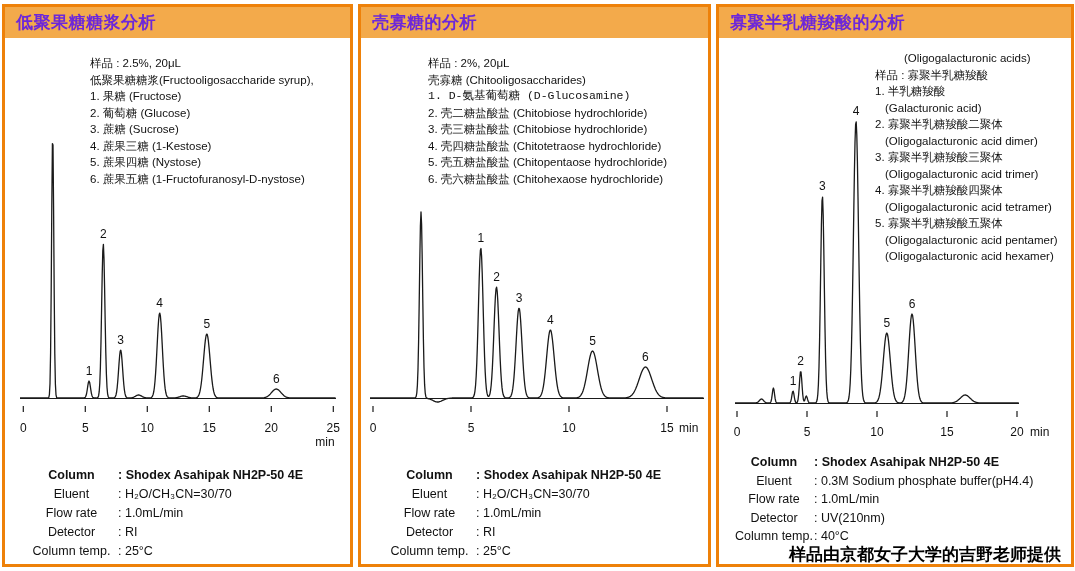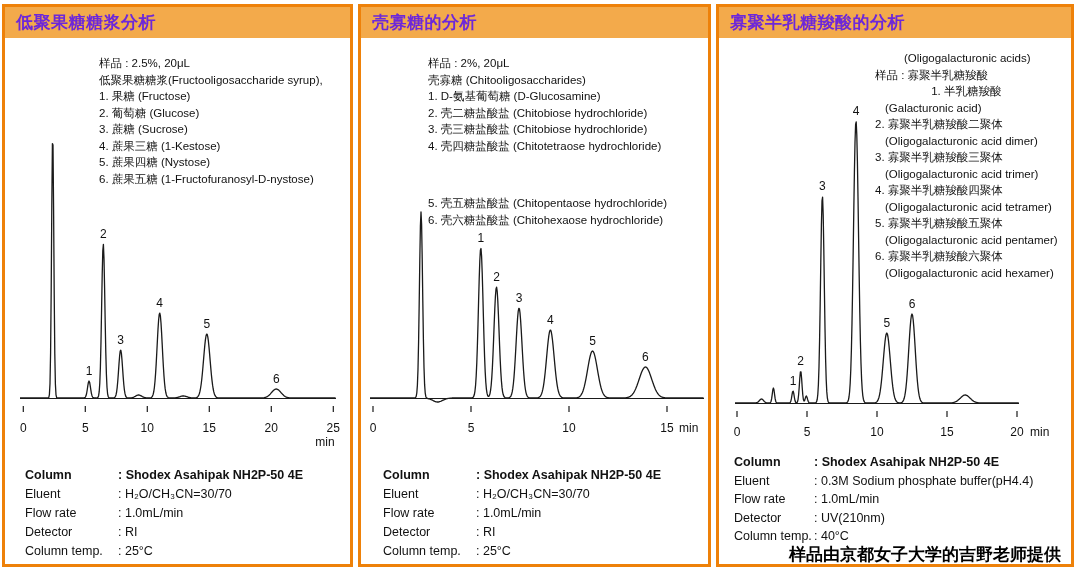--- a/index.html
+++ b/index.html
@@ -17,21 +17,21 @@
     background:#F3AA4B;display:flex;align-items:center;
   }
   .hd-title{
     padding-left:11px;font-size:17px;font-weight:bold;color:#6d28d9;
     letter-spacing:0.5px;white-space:nowrap;
   }
   .sample{position:absolute;white-space:nowrap;}
   .s-line{font-size:11.5px;line-height:16.5px;color:#111;}
   .chart{position:absolute;left:0;top:0;}
   .conds{position:absolute;white-space:nowrap;}
-  .c-row{font-size:12.5px;line-height:19px;display:flex;}
+  .c-row{font-size:12.5px;line-height:19px;display:flex;text-align:center;}
   .c-row.bold{font-weight:bold;}
   .c-label{display:inline-block;}
   .p12 .c-label{width:93px;}
   .p3 .c-label{width:80px;}
   .p3 .c-row{line-height:18.5px;}
   .credit{
     position:absolute;right:10px;top:536px;font-size:17px;font-weight:bold;
     white-space:nowrap;color:#000;
   }
   svg text{font-family:"Liberation Sans","DejaVu Sans",sans-serif;}
@@ -56,21 +56,21 @@
       <text x="328.3" y="425" text-anchor="middle" font-size="12" fill="#111">25</text>
       <text x="320" y="439" text-anchor="middle" font-size="12" fill="#111">min</text>
       <path d="M15.0 391.0 L15.6 391.0 L16.2 391.0 L16.8 391.0 L17.4 391.0 L18.0 391.0 L18.6 391.0 L19.2 391.0 L19.8 391.0 L20.4 391.0 L21.0 391.0 L21.6 391.0 L22.2 391.0 L22.8 391.0 L23.4 391.0 L24.0 391.0 L24.6 391.0 L25.2 391.0 L25.8 391.0 L26.4 391.0 L27.0 391.0 L27.6 391.0 L28.2 391.0 L28.8 391.0 L29.4 391.0 L30.0 391.0 L30.6 391.0 L31.2 391.0 L31.8 391.0 L32.4 391.0 L33.0 391.0 L33.6 391.0 L34.2 391.0 L34.8 391.0 L35.4 391.0 L36.0 391.0 L36.6 391.0 L37.2 391.0 L37.8 391.0 L38.4 391.0 L39.0 391.0 L39.6 391.0 L40.2 391.0 L40.8 391.0 L41.4 391.0 L42.0 391.0 L42.6 391.0 L43.2 390.9 L43.8 390.4 L44.4 387.6 L45.0 376.5 L45.6 345.3 L46.2 282.9 L46.8 199.4 L47.4 136.6 L48.0 138.1 L48.6 202.7 L49.2 286.0 L49.8 347.1 L50.4 377.3 L51.0 387.8 L51.6 390.4 L52.2 390.9 L52.8 391.0 L53.4 391.0 L54.0 391.0 L54.6 391.0 L55.2 391.0 L55.8 391.0 L56.4 391.0 L57.0 391.0 L57.6 391.0 L58.2 391.0 L58.8 391.0 L59.4 391.0 L60.0 391.0 L60.6 391.0 L61.2 391.0 L61.8 391.0 L62.4 391.0 L63.0 391.0 L63.6 391.0 L64.2 391.0 L64.8 391.0 L65.4 391.0 L66.0 391.0 L66.6 391.0 L67.2 391.0 L67.8 391.0 L68.4 391.0 L69.0 391.0 L69.6 391.0 L70.2 391.0 L70.8 391.0 L71.4 391.0 L72.0 391.0 L72.6 391.0 L73.2 391.0 L73.8 391.0 L74.4 391.0 L75.0 391.0 L75.6 391.0 L76.2 391.0 L76.8 391.0 L77.4 391.0 L78.0 391.0 L78.6 391.0 L79.2 390.9 L79.8 390.7 L80.4 390.1 L81.0 388.8 L81.6 386.5 L82.2 383.0 L82.8 378.9 L83.4 375.4 L84.0 374.0 L84.6 375.2 L85.2 378.6 L85.8 382.7 L86.4 386.3 L87.0 388.7 L87.6 390.1 L88.2 390.7 L88.8 390.9 L89.4 391.0 L90.0 391.0 L90.6 391.0 L91.2 391.0 L91.8 391.0 L92.4 390.8 L93.0 390.3 L93.6 388.7 L94.2 384.7 L94.8 376.0 L95.4 359.8 L96.0 334.4 L96.6 301.5 L97.2 268.0 L97.8 243.7 L98.4 237.4 L99.0 251.6 L99.6 280.9 L100.2 315.2 L100.8 345.6 L101.4 367.3 L102.0 380.3 L102.6 386.8 L103.2 389.5 L103.8 390.6 L104.4 390.9 L105.0 391.0 L105.6 391.0 L106.2 391.0 L106.8 391.0 L107.4 391.0 L108.0 391.0 L108.6 390.9 L109.2 390.8 L109.8 390.4 L110.4 389.5 L111.0 387.9 L111.6 385.0 L112.2 380.3 L112.8 373.8 L113.4 365.6 L114.0 356.9 L114.6 349.2 L115.2 344.2 L115.8 343.2 L116.4 346.4 L117.0 353.1 L117.6 361.5 L118.2 370.1 L118.8 377.5 L119.4 383.0 L120.0 386.7 L120.6 388.9 L121.2 390.1 L121.8 390.6 L122.4 390.9 L123.0 390.9 L123.6 391.0 L124.2 391.0 L124.8 390.9 L125.4 390.9 L126.0 390.9 L126.6 390.8 L127.2 390.6 L127.8 390.5 L128.4 390.3 L129.0 390.0 L129.6 389.7 L130.2 389.4 L130.8 389.0 L131.4 388.7 L132.0 388.4 L132.6 388.2 L133.2 388.0 L133.8 388.0 L134.4 388.1 L135.0 388.3 L135.6 388.6 L136.2 388.9 L136.8 389.2 L137.4 389.6 L138.0 389.9 L138.6 390.2 L139.2 390.4 L139.8 390.6 L140.4 390.7 L141.0 390.8 L141.6 390.9 L142.2 390.9 L142.8 391.0 L143.4 391.0 L144.0 391.0 L144.6 390.9 L145.2 390.9 L145.8 390.8 L146.4 390.5 L147.0 389.9 L147.6 388.9 L148.2 387.2 L148.8 384.5 L149.4 380.3 L150.0 374.3 L150.6 366.4 L151.2 356.6 L151.8 345.3 L152.4 333.5 L153.0 322.3 L153.6 313.3 L154.2 307.6 L154.8 306.1 L155.4 309.0 L156.0 316.0 L156.6 325.9 L157.2 337.4 L157.8 349.2 L158.4 360.0 L159.0 369.3 L159.6 376.5 L160.2 381.9 L160.8 385.5 L161.4 387.9 L162.0 389.3 L162.6 390.1 L163.2 390.6 L163.8 390.8 L164.4 390.9 L165.0 391.0 L165.6 391.0 L166.2 391.0 L166.8 391.0 L167.4 391.0 L168.0 391.0 L168.6 390.9 L169.2 390.9 L169.8 390.8 L170.4 390.8 L171.0 390.7 L171.6 390.6 L172.2 390.5 L172.8 390.3 L173.4 390.1 L174.0 390.0 L174.6 389.8 L175.2 389.6 L175.8 389.4 L176.4 389.2 L177.0 389.1 L177.6 389.0 L178.2 389.0 L178.8 389.0 L179.4 389.1 L180.0 389.2 L180.6 389.4 L181.2 389.5 L181.8 389.7 L182.4 389.9 L183.0 390.1 L183.6 390.3 L184.2 390.4 L184.8 390.6 L185.4 390.7 L186.0 390.8 L186.6 390.8 L187.2 390.9 L187.8 390.9 L188.4 390.9 L189.0 390.9 L189.6 390.9 L190.2 390.9 L190.8 390.8 L191.4 390.7 L192.0 390.4 L192.6 389.9 L193.2 389.2 L193.8 388.1 L194.4 386.5 L195.0 384.2 L195.6 381.0 L196.2 377.0 L196.8 372.0 L197.4 366.0 L198.0 359.3 L198.6 352.1 L199.2 345.0 L199.8 338.4 L200.4 332.9 L201.0 329.0 L201.6 327.1 L202.2 327.4 L202.8 329.9 L203.4 334.2 L204.0 340.1 L204.6 346.9 L205.2 354.1 L205.8 361.1 L206.4 367.7 L207.0 373.4 L207.6 378.2 L208.2 382.0 L208.8 384.9 L209.4 387.0 L210.0 388.4 L210.6 389.4 L211.2 390.1 L211.8 390.5 L212.4 390.7 L213.0 390.8 L213.6 390.9 L214.2 391.0 L214.8 391.0 L215.4 391.0 L216.0 391.0 L216.6 391.0 L217.2 391.0 L217.8 391.0 L218.4 391.0 L219.0 391.0 L219.6 391.0 L220.2 391.0 L220.8 391.0 L221.4 391.0 L222.0 391.0 L222.6 391.0 L223.2 391.0 L223.8 391.0 L224.4 391.0 L225.0 391.0 L225.6 391.0 L226.2 391.0 L226.8 391.0 L227.4 391.0 L228.0 391.0 L228.6 391.0 L229.2 391.0 L229.8 391.0 L230.4 391.0 L231.0 391.0 L231.6 391.0 L232.2 391.0 L232.8 391.0 L233.4 391.0 L234.0 391.0 L234.6 391.0 L235.2 391.0 L235.8 391.0 L236.4 391.0 L237.0 391.0 L237.6 391.0 L238.2 391.0 L238.8 391.0 L239.4 391.0 L240.0 391.0 L240.6 391.0 L241.2 391.0 L241.8 391.0 L242.4 391.0 L243.0 391.0 L243.6 391.0 L244.2 391.0 L244.8 391.0 L245.4 391.0 L246.0 391.0 L246.6 391.0 L247.2 391.0 L247.8 391.0 L248.4 391.0 L249.0 391.0 L249.6 391.0 L250.2 391.0 L250.8 391.0 L251.4 391.0 L252.0 391.0 L252.6 391.0 L253.2 391.0 L253.8 391.0 L254.4 391.0 L255.0 391.0 L255.6 391.0 L256.2 390.9 L256.8 390.9 L257.4 390.9 L258.0 390.8 L258.6 390.8 L259.2 390.7 L259.8 390.5 L260.4 390.4 L261.0 390.2 L261.6 389.9 L262.2 389.6 L262.8 389.2 L263.4 388.8 L264.0 388.3 L264.6 387.7 L265.2 387.1 L265.8 386.4 L266.4 385.7 L267.0 385.0 L267.6 384.3 L268.2 383.7 L268.8 383.1 L269.4 382.7 L270.0 382.3 L270.6 382.1 L271.2 382.0 L271.8 382.1 L272.4 382.3 L273.0 382.6 L273.6 383.0 L274.2 383.6 L274.8 384.2 L275.4 384.9 L276.0 385.6 L276.6 386.3 L277.2 386.9 L277.8 387.6 L278.4 388.1 L279.0 388.7 L279.6 389.1 L280.2 389.5 L280.8 389.8 L281.4 390.1 L282.0 390.3 L282.6 390.5 L283.2 390.6 L283.8 390.7 L284.4 390.8 L285.0 390.9 L285.6 390.9 L286.2 390.9 L286.8 391.0 L287.4 391.0 L288.0 391.0 L288.6 391.0 L289.2 391.0 L289.8 391.0 L290.4 391.0 L291.0 391.0 L291.6 391.0 L292.2 391.0 L292.8 391.0 L293.4 391.0 L294.0 391.0 L294.6 391.0 L295.2 391.0 L295.8 391.0 L296.4 391.0 L297.0 391.0 L297.6 391.0 L298.2 391.0 L298.8 391.0 L299.4 391.0 L300.0 391.0 L300.6 391.0 L301.2 391.0 L301.8 391.0 L302.4 391.0 L303.0 391.0 L303.6 391.0 L304.2 391.0 L304.8 391.0 L305.4 391.0 L306.0 391.0 L306.6 391.0 L307.2 391.0 L307.8 391.0 L308.4 391.0 L309.0 391.0 L309.6 391.0 L310.2 391.0 L310.8 391.0 L311.4 391.0 L312.0 391.0 L312.6 391.0 L313.2 391.0 L313.8 391.0 L314.4 391.0 L315.0 391.0 L315.6 391.0 L316.2 391.0 L316.8 391.0 L317.4 391.0 L318.0 391.0 L318.6 391.0 L319.2 391.0 L319.8 391.0 L320.4 391.0 L321.0 391.0 L321.6 391.0 L322.2 391.0 L322.8 391.0 L323.4 391.0 L324.0 391.0 L324.6 391.0 L325.2 391.0 L325.8 391.0 L326.4 391.0 L327.0 391.0 L327.6 391.0 L328.2 391.0 L328.8 391.0 L329.4 391.0 L330.0 391.0 L330.6 391.0" fill="none" stroke="#1a1a1a" stroke-width="1.3" stroke-linejoin="round"></path>
       <text x="84.02" y="368" text-anchor="middle" font-size="12" fill="#111">1</text>
       <text x="98.28" y="231" text-anchor="middle" font-size="12" fill="#111">2</text>
       <text x="115.64" y="337" text-anchor="middle" font-size="12" fill="#111">3</text>
       <text x="154.70000000000002" y="300" text-anchor="middle" font-size="12" fill="#111">4</text>
       <text x="201.82000000000002" y="321" text-anchor="middle" font-size="12" fill="#111">5</text>
       <text x="271.26" y="376" text-anchor="middle" font-size="12" fill="#111">6</text>
     </svg>
-  <div class="sample" style="left:94px;top:48px;">
+  <div class="sample" style="left:85px;top:48px;">
       <div class="s-line" style="padding-left: 0px;">样品 : 2.5%, 20μL</div>
       <div class="s-line" style="padding-left: 0px;">低聚果糖糖浆(Fructooligosaccharide syrup),</div>
       <div class="s-line" style="padding-left: 0px;">1. 果糖 (Fructose)</div>
       <div class="s-line" style="padding-left: 0px;">2. 葡萄糖 (Glucose)</div>
       <div class="s-line" style="padding-left: 0px;">3. 蔗糖 (Sucrose)</div>
       <div class="s-line" style="padding-left: 0px;">4. 蔗果三糖 (1-Kestose)</div>
       <div class="s-line" style="padding-left: 0px;">5. 蔗果四糖 (Nystose)</div>
       <div class="s-line" style="padding-left: 0px;">6. 蔗果五糖 (1-Fructofuranosyl-D-nystose)</div>
     </div>
   <div class="conds" style="left:20px;top:459px;">
@@ -116,25 +116,25 @@
       <text x="119.80000000000001" y="235" text-anchor="middle" font-size="12" fill="#111">1</text>
       <text x="135.48000000000002" y="274" text-anchor="middle" font-size="12" fill="#111">2</text>
       <text x="158.02" y="295" text-anchor="middle" font-size="12" fill="#111">3</text>
       <text x="189.38000000000002" y="317" text-anchor="middle" font-size="12" fill="#111">4</text>
       <text x="231.52" y="338" text-anchor="middle" font-size="12" fill="#111">5</text>
       <text x="284.44000000000005" y="354" text-anchor="middle" font-size="12" fill="#111">6</text>
     </svg>
   <div class="sample" style="left:67px;top:48px;">
       <div class="s-line" style="padding-left: 0px;">样品 : 2%, 20μL</div>
       <div class="s-line" style="padding-left: 0px;">壳寡糖 (Chitooligosaccharides)</div>
-      <div class="s-line" style="padding-left: 0px;">1. D-氨基葡萄糖 (D-Glucosamine)</div>
+      <div class="s-line" style="padding-left: 0px; font-family: Liberation Mono, monospace;">1. D-氨基葡萄糖 (D-Glucosamine)</div>
       <div class="s-line" style="padding-left: 0px;">2. 壳二糖盐酸盐 (Chitobiose hydrochloride)</div>
       <div class="s-line" style="padding-left: 0px;">3. 壳三糖盐酸盐 (Chitobiose hydrochloride)</div>
       <div class="s-line" style="padding-left: 0px;">4. 壳四糖盐酸盐 (Chitotetraose hydrochloride)</div>
-      <div class="s-line" style="padding-left: 0px; margin-top: 41px;">5. 壳五糖盐酸盐 (Chitopentaose hydrochloride)</div>
+      <div class="s-line" style="padding-left: 0px;">5. 壳五糖盐酸盐 (Chitopentaose hydrochloride)</div>
       <div class="s-line" style="padding-left: 0px;">6. 壳六糖盐酸盐 (Chitohexaose hydrochloride)</div>
     </div>
   <div class="conds" style="left:22px;top:459px;">
       <div class="c-row bold">
         <span class="c-label">Column</span>
         <span class="c-value">: Shodex Asahipak NH2P-50 4E</span>
       </div>
       <div class="c-row">
         <span class="c-label">Eluent</span>
         <span class="c-value">: H₂O/CH₃CN=30/70</span>
@@ -175,31 +175,30 @@
       <text x="74" y="378" text-anchor="middle" font-size="12" fill="#111">1</text>
       <text x="81.69999999999999" y="358" text-anchor="middle" font-size="12" fill="#111">2</text>
       <text x="103.39999999999999" y="183" text-anchor="middle" font-size="12" fill="#111">3</text>
       <text x="137" y="108" text-anchor="middle" font-size="12" fill="#111">4</text>
       <text x="167.79999999999998" y="320" text-anchor="middle" font-size="12" fill="#111">5</text>
       <text x="193" y="301" text-anchor="middle" font-size="12" fill="#111">6</text>
     </svg>
   <div class="sample" style="left:156px;top:43px;">
       <div class="s-line" style="padding-left: 29px;">(Oligogalacturonic acids)</div>
       <div class="s-line" style="padding-left: 0px;">样品 : 寡聚半乳糖羧酸</div>
-      <div class="s-line" style="padding-left: 0px; text-align: center;">1. 半乳糖羧酸</div>
+      <div class="s-line" style="padding-left: 0px;">1. 半乳糖羧酸</div>
       <div class="s-line" style="padding-left: 10px;">(Galacturonic acid)</div>
       <div class="s-line" style="padding-left: 0px;">2. 寡聚半乳糖羧酸二聚体</div>
       <div class="s-line" style="padding-left: 10px;">(Oligogalacturonic acid dimer)</div>
       <div class="s-line" style="padding-left: 0px;">3. 寡聚半乳糖羧酸三聚体</div>
       <div class="s-line" style="padding-left: 10px;">(Oligogalacturonic acid trimer)</div>
       <div class="s-line" style="padding-left: 0px;">4. 寡聚半乳糖羧酸四聚体</div>
       <div class="s-line" style="padding-left: 10px;">(Oligogalacturonic acid tetramer)</div>
       <div class="s-line" style="padding-left: 0px;">5. 寡聚半乳糖羧酸五聚体</div>
       <div class="s-line" style="padding-left: 10px;">(Oligogalacturonic acid pentamer)</div>
-      <div class="s-line" style="padding-left: 0px;">6. 寡聚半乳糖羧酸六聚体</div>
       <div class="s-line" style="padding-left: 10px;">(Oligogalacturonic acid hexamer)</div>
     </div>
   <div class="conds" style="left:15px;top:446px;">
       <div class="c-row bold">
         <span class="c-label">Column</span>
         <span class="c-value">: Shodex Asahipak NH2P-50 4E</span>
       </div>
       <div class="c-row">
         <span class="c-label">Eluent</span>
         <span class="c-value">: 0.3M Sodium phosphate buffer(pH4.4)</span>

